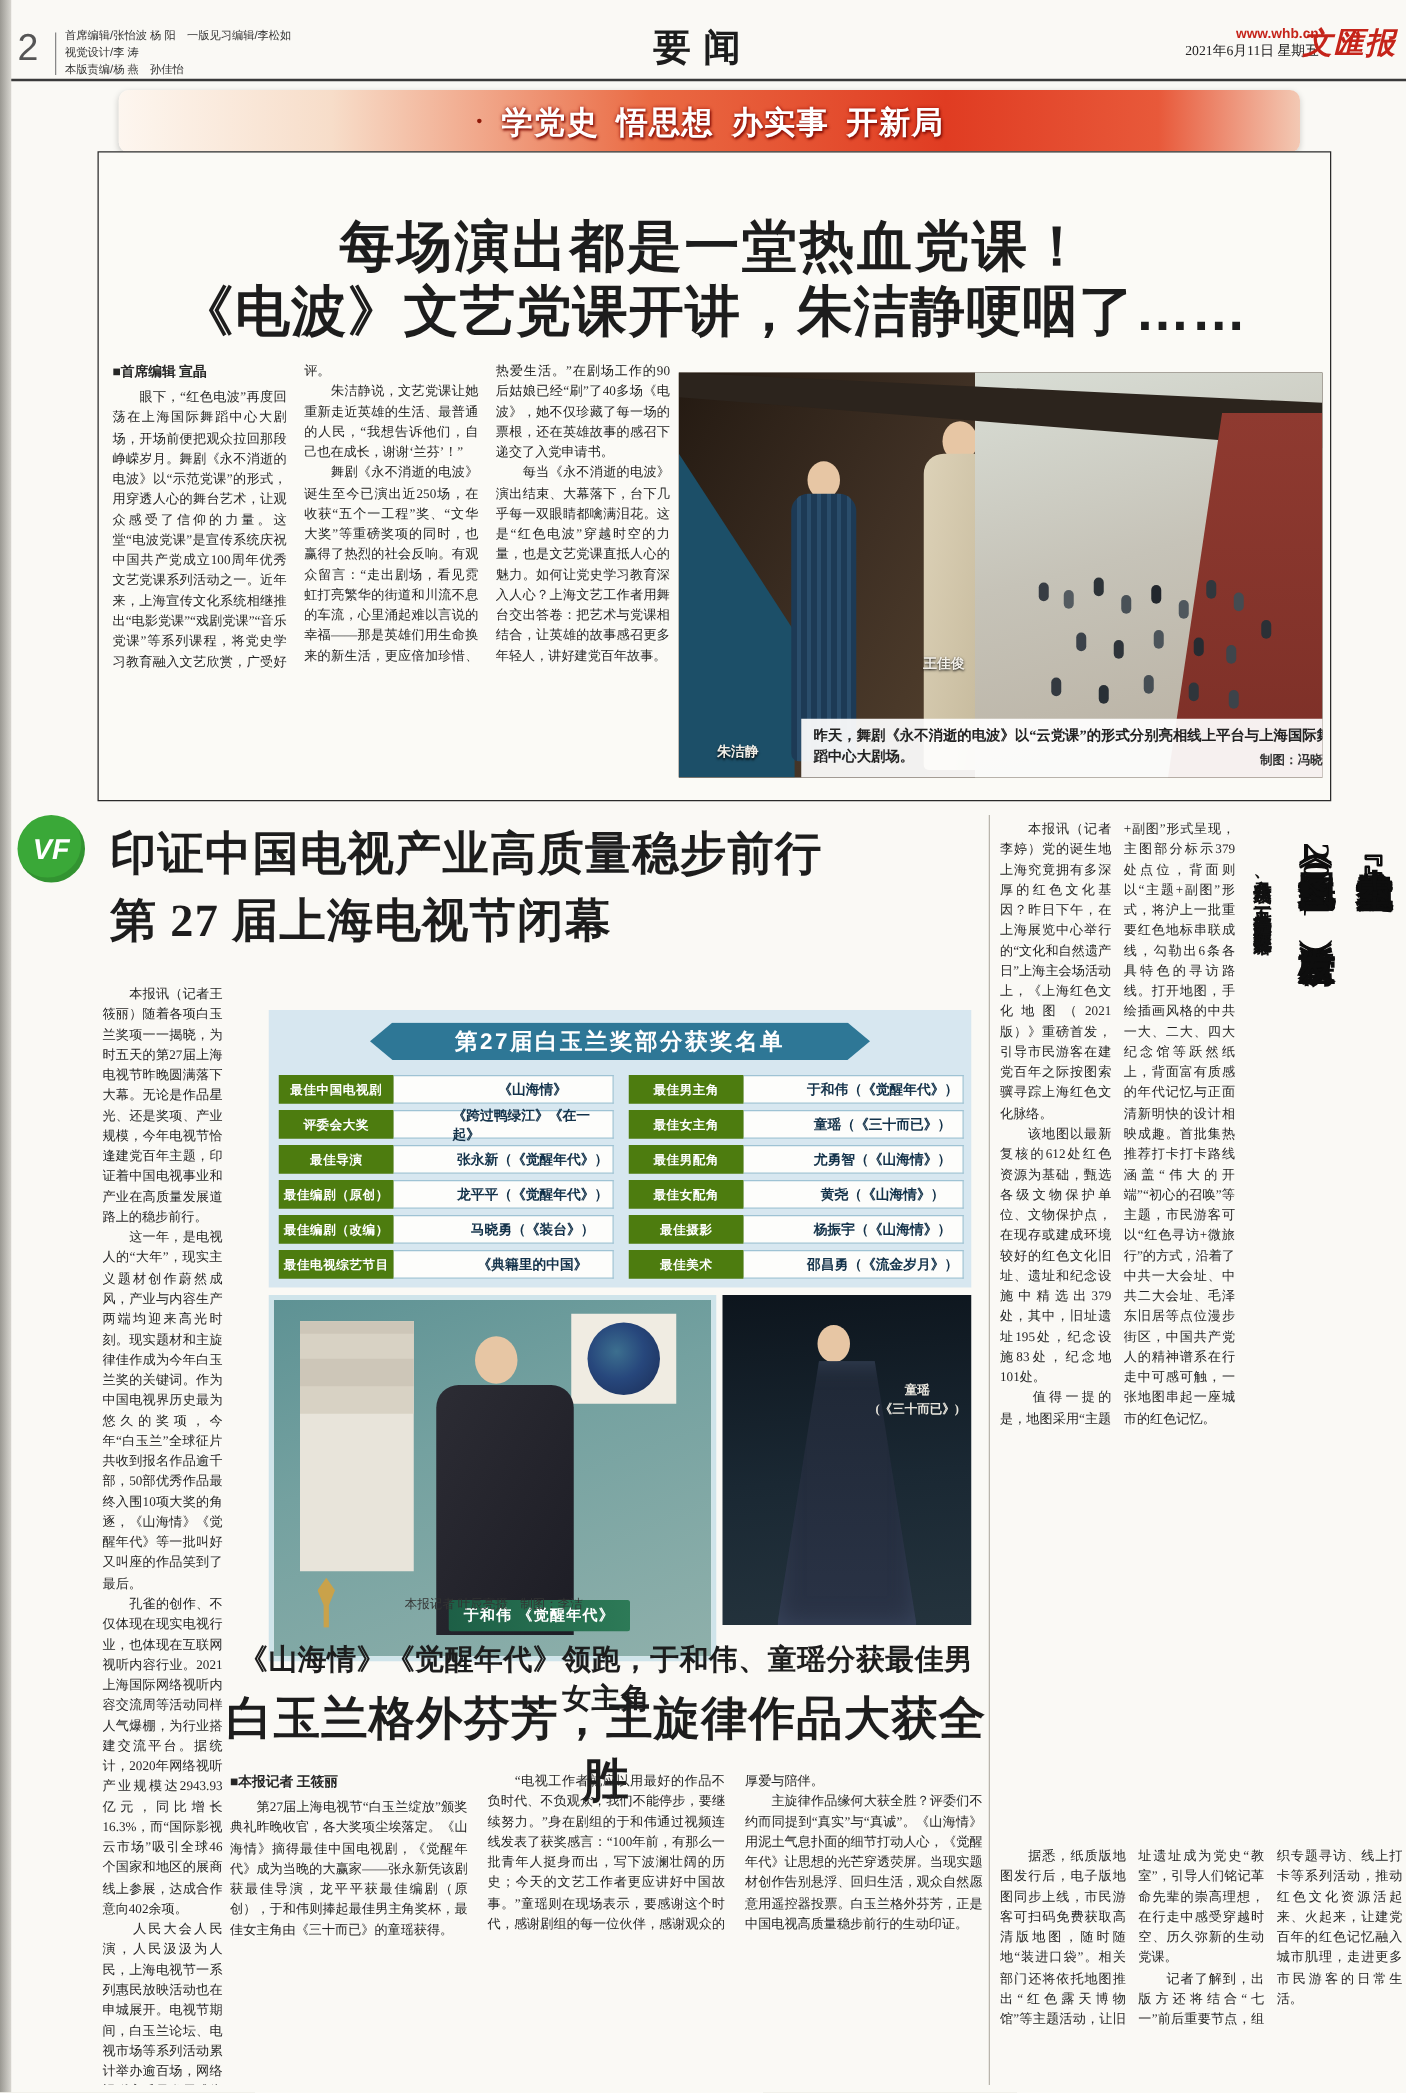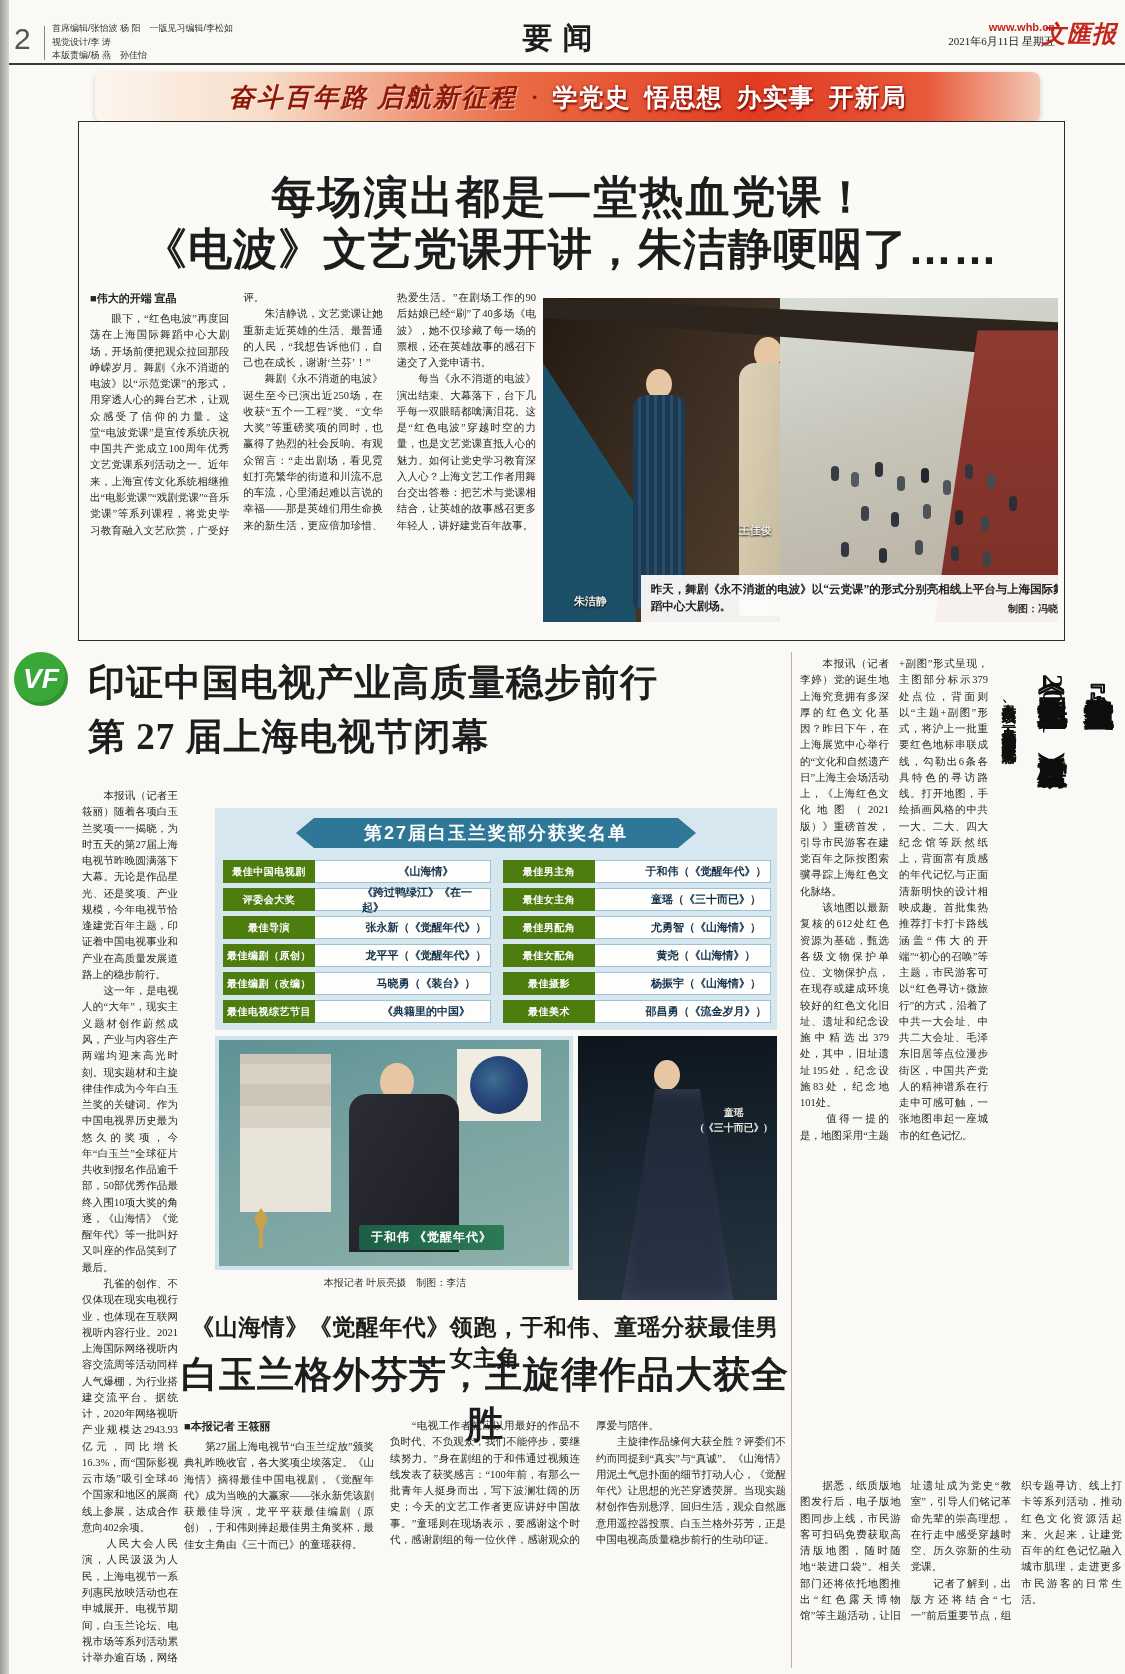--- a/index.html
+++ b/index.html
@@ -66,41 +66,41 @@
   #p1-label-zhu{left:6%;bottom:4%;}
   #p1-label-wang{left:38%;bottom:26%;}
   #p1-caption{position:absolute;left:19%;bottom:0;width:81%;background:rgba(255,255,255,.93);
     padding:6px 10px 7px;font-size:11.5px;font-weight:bold;line-height:1.5;color:#222;}
   #p1-credit{position:absolute;right:10px;bottom:6px;font-size:10px;font-weight:bold;color:#333;}
   
   #v-divider{left:791px;top:652px;width:1px;height:1016px;background:#b9b5ac;}
   
   #a2-logo{left:14px;top:652px;width:54px;height:54px;border-radius:50%;background:#3aa838;
     display:flex;align-items:center;justify-content:center;color:#fff;font-weight:900;font-style:italic;
-    font-size:28px;font-family:"Liberation Sans",sans-serif;box-shadow:inset -3px -4px 0 rgba(0,0,0,.12);}
+    font-size:23px;font-family:"Liberation Sans",sans-serif;box-shadow:inset -3px -4px 0 rgba(0,0,0,.12);}
   #a2-h1{left:88px;top:658px;width:700px;font-size:37px;font-weight:900;letter-spacing:1px;}
   #a2-h2{left:88px;top:712px;width:700px;font-size:37px;font-weight:900;letter-spacing:1px;}
   #a2-leftcol{left:82px;top:788px;width:96px;height:880px;font-size:10.5px;line-height:1.55;
     text-align:justify;color:#262626;overflow:hidden;white-space:pre-line;}
   
   #awards{left:215px;top:808px;width:562px;height:222px;background:#d7e7f0;}
   #awards-ribbon{position:absolute;left:50%;transform:translateX(-50%);top:10px;width:400px;height:30px;
     background:#2e7796;color:#fff;display:flex;align-items:center;justify-content:center;
     font-size:18px;font-weight:900;letter-spacing:2px;font-family:"Liberation Sans",sans-serif;
     clip-path:polygon(0 50%,18px 0,calc(100% - 18px) 0,100% 50%,calc(100% - 18px) 100%,18px 100%);}
   .award-col{position:absolute;top:52px;width:268px;display:flex;flex-direction:column;gap:5px;}
   #award-col-left{left:8px;} #award-col-right{left:288px;}
   .award-row{display:flex;height:23px;}
   .award-label{width:92px;background:#4d7c0f;color:#fff;font-size:10px;font-weight:bold;
     display:flex;align-items:center;justify-content:center;letter-spacing:.5px;
     font-family:"Liberation Sans",sans-serif;}
   .award-value{flex:1;background:#fdfdfb;border:1px solid #9fc3d4;border-left:none;color:#13324a;
     font-size:11px;font-weight:bold;display:flex;align-items:center;justify-content:center;padding-left:47px;}
   
-  #photo2{left:215px;top:1036px;width:358px;height:234px;border:4px solid #cfe4ea;box-sizing:border-box;
+  #photo2{left:215px;top:1036px;width:358px;height:293px;border:4px solid #cfe4ea;box-sizing:border-box;
     background:linear-gradient(160deg,#5e9294 0%,#74a1a0 40%,#8fb0ab 100%);overflow:hidden;}
   #p2-shelf{position:absolute;left:6%;top:6%;width:26%;height:70%;background:#e8e4da;
     box-shadow:inset 0 10px 0 #cdc6b8,inset 0 30px 0 #d8d2c4,inset 0 52px 0 #cdc6b8,inset 0 74px 0 #d8d2c4;}
   #p2-art{position:absolute;right:8%;top:4%;width:84px;height:72px;background:#f0ece2;
     display:flex;align-items:center;justify-content:center;}
   #p2-art-circle{width:58px;height:58px;border-radius:50%;
     background:radial-gradient(circle at 40% 40%,#3c6f8f 0%,#27477c 45%,#1a2c55 100%);}
   #p2-man-head{left:46%;top:10%;width:34px;height:38px;}
   #p2-man-body{position:absolute;left:37%;top:24%;width:110px;height:70%;border-radius:18px 18px 0 0;
     background:linear-gradient(120deg,#2c2c34,#1d1d25);}
@@ -148,33 +148,32 @@
 本版责编/杨 燕　孙佳怡</div>
   <div class="abs" id="section-title">要闻</div>
   <div class="abs" id="hdr-right">
     <div id="hdr-site">www.whb.cn</div>
     <div id="hdr-date">2021年6月11日 星期五</div>
   </div>
   <div class="abs" id="masthead">文匯报</div>
   <div class="abs" id="hdr-rule"></div>
 
   <div class="abs" id="banner">
-    <span id="banner-callig">奋斗百年路 启航新征程</span>
     <span class="banner-dot">·</span>
     <span class="slogan">学党史</span>
     <span class="slogan">悟思想</span>
     <span class="slogan">办实事</span>
     <span class="slogan">开新局</span>
   </div>
 
   <div class="abs" id="a1-box"></div>
   <div class="abs" id="a1-h1">每场演出都是一堂热血党课！</div>
   <div class="abs" id="a1-h2">《电波》文艺党课开讲，朱洁静哽咽了……</div>
   <div class="abs" id="a1-body">
-    <span id="a1-byline">■伟大的开端 宣晶</span>
+    <span id="a1-byline">■首席编辑 宣晶</span>
     <span id="a1-text">　　眼下，“红色电波”再度回荡在上海国际舞蹈中心大剧场，开场前便把观众拉回那段峥嵘岁月。舞剧《永不消逝的电波》以“示范党课”的形式，用穿透人心的舞台艺术，让观众感受了信仰的力量。这堂“电波党课”是宣传系统庆祝中国共产党成立100周年优秀文艺党课系列活动之一。近年来，上海宣传文化系统相继推出“电影党课”“戏剧党课”“音乐党课”等系列课程，将党史学习教育融入文艺欣赏，广受好评。
 　　朱洁静说，文艺党课让她重新走近英雄的生活、最普通的人民，“我想告诉他们，自己也在成长，谢谢‘兰芬’！”
 　　舞剧《永不消逝的电波》诞生至今已演出近250场，在收获“五个一工程”奖、“文华大奖”等重磅奖项的同时，也赢得了热烈的社会反响。有观众留言：“走出剧场，看见霓虹打亮繁华的街道和川流不息的车流，心里涌起难以言说的幸福——那是英雄们用生命换来的新生活，更应倍加珍惜、热爱生活。”在剧场工作的90后姑娘已经“刷”了40多场《电波》，她不仅珍藏了每一场的票根，还在英雄故事的感召下递交了入党申请书。
 　　每当《永不消逝的电波》演出结束、大幕落下，台下几乎每一双眼睛都噙满泪花。这是“红色电波”穿越时空的力量，也是文艺党课直抵人心的魅力。如何让党史学习教育深入人心？上海文艺工作者用舞台交出答卷：把艺术与党课相结合，让英雄的故事感召更多年轻人，讲好建党百年故事。</span>
   </div>
   <div class="abs" id="photo1">
     <div id="p1-stage"></div>
     <div id="p1-teal"></div>
     <div class="figure-head" id="p1-woman-head"></div>
     <div id="p1-woman-body"></div>

